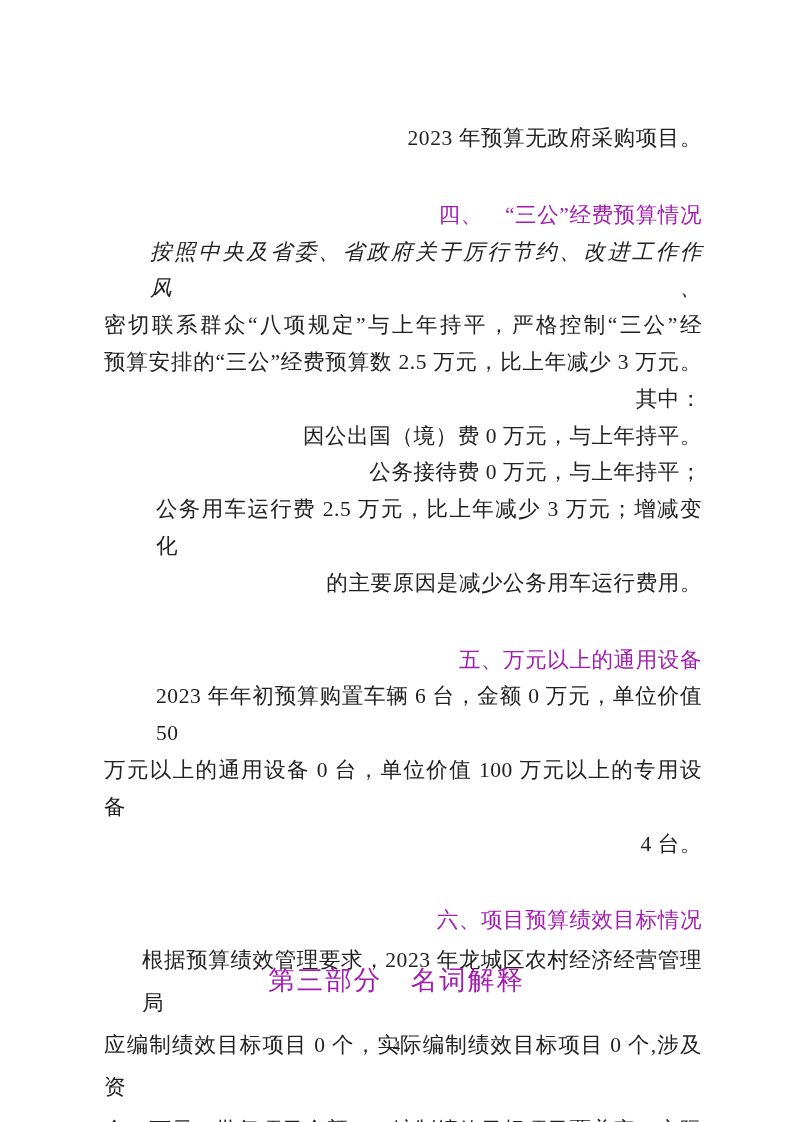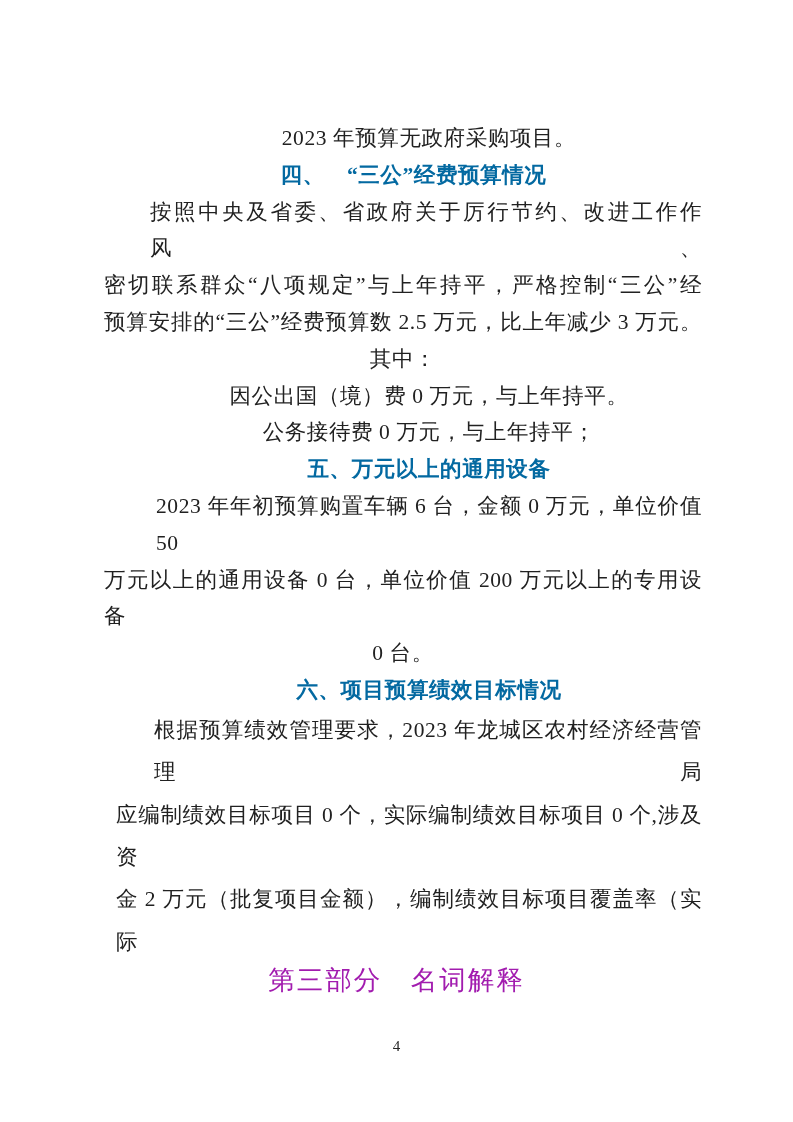--- a/index.html
+++ b/index.html
@@ -19,39 +19,39 @@
   .body-text {
     position: absolute;
     left: 104px;
     top: 120px;
     width: 598px;
     font-size: 21.5px;
     letter-spacing: 0.6px;
   }
   .line {
     line-height: 36.8px;
-    text-align: center;
+    text-align: right;
   }
   .wide .line {
     line-height: 42.4px;
-    margin-left: 12px;
   }
   
   .line.fill {
     text-align: justify;
     text-align-last: justify;
     text-justify: inter-character;
   }
   .line.ind  { padding-left: 52px; }   
   .line.ind-sm { padding-left: 38px; } 
-  .line.ind-c1 { padding-left: 46px; }
+  .line.ind-c1 { padding-left: 46px; font-style: italic; }
   .line.ind-h4 { padding-left: 21px; } 
   .heading .line {
-    font-weight: bold;
-    color: #0369a1;
+    font-weight: normal;
+    color: #a21caf;
+    margin-top: 40px;
   }
   .section-title {
     position: absolute;
     top: 962px;
     left: 0;
     width: 100%;
     text-align: center;
     font-size: 26.5px;
     letter-spacing: 2px;
     color: #a21caf;
@@ -89,29 +89,33 @@
     </div>
 
     <div class="para">
       <div class="line ind">因公出国（境）费 0 万元，与上年持平。</div>
     </div>
 
     <div class="para">
       <div class="line ind">公务接待费 0 万元，与上年持平；</div>
     </div>
 
+    <div class="para">
+      <div class="line ind fill">公务用车运行费 2.5 万元，比上年减少 3 万元；增减变化</div>
+      <div class="line">的主要原因是减少公务用车运行费用。</div>
+    </div>
 
     <div class="para heading">
       <div class="line ind">五、万元以上的通用设备</div>
     </div>
 
     <div class="para">
       <div class="line ind fill">2023 年年初预算购置车辆 6 台，金额 0 万元，单位价值 50</div>
-      <div class="line fill">万元以上的通用设备 0 台，单位价值 200 万元以上的专用设备</div>
-      <div class="line">0 台。</div>
+      <div class="line fill">万元以上的通用设备 0 台，单位价值 100 万元以上的专用设备</div>
+      <div class="line">4 台。</div>
     </div>
 
     <div class="para heading">
       <div class="line ind">六、项目预算绩效目标情况</div>
     </div>
 
     <div class="para wide">
       <div class="line ind-sm fill">根据预算绩效管理要求，2023 年龙城区农村经济经营管理局</div>
       <div class="line fill">应编制绩效目标项目 0 个，实际编制绩效目标项目 0 个,涉及资</div>
       <div class="line fill">金 2 万元（批复项目金额），编制绩效目标项目覆盖率（实际</div>

